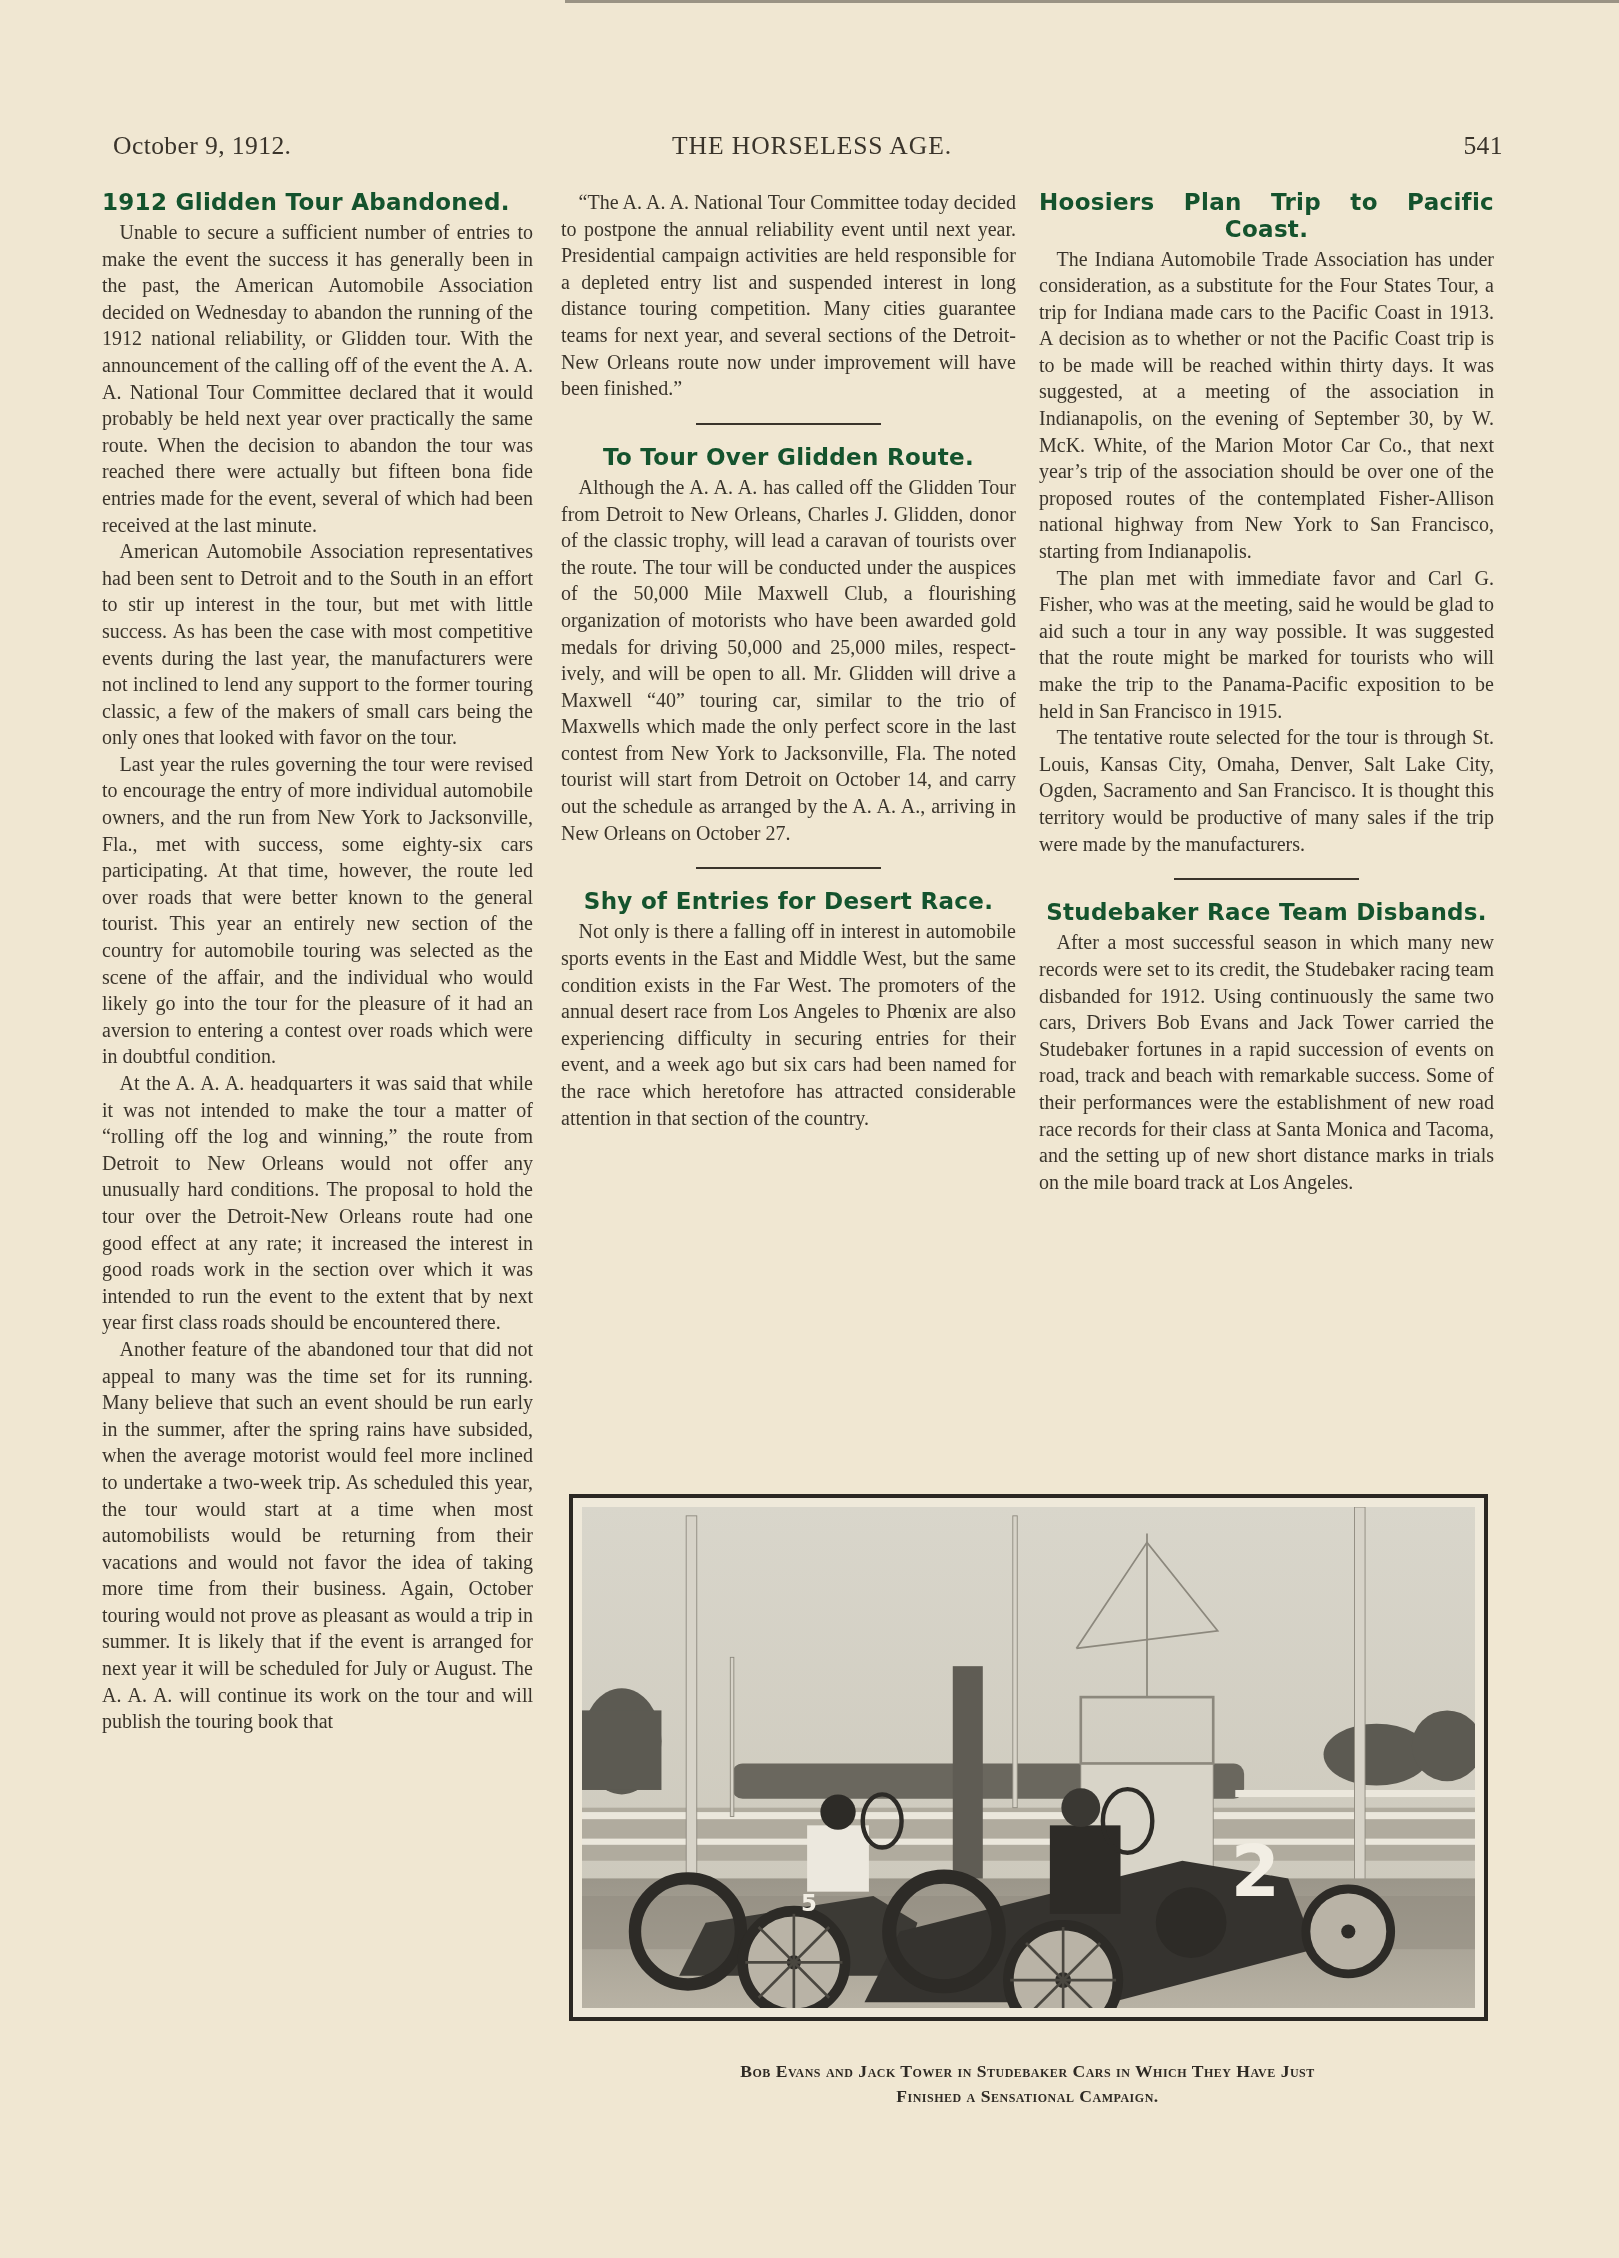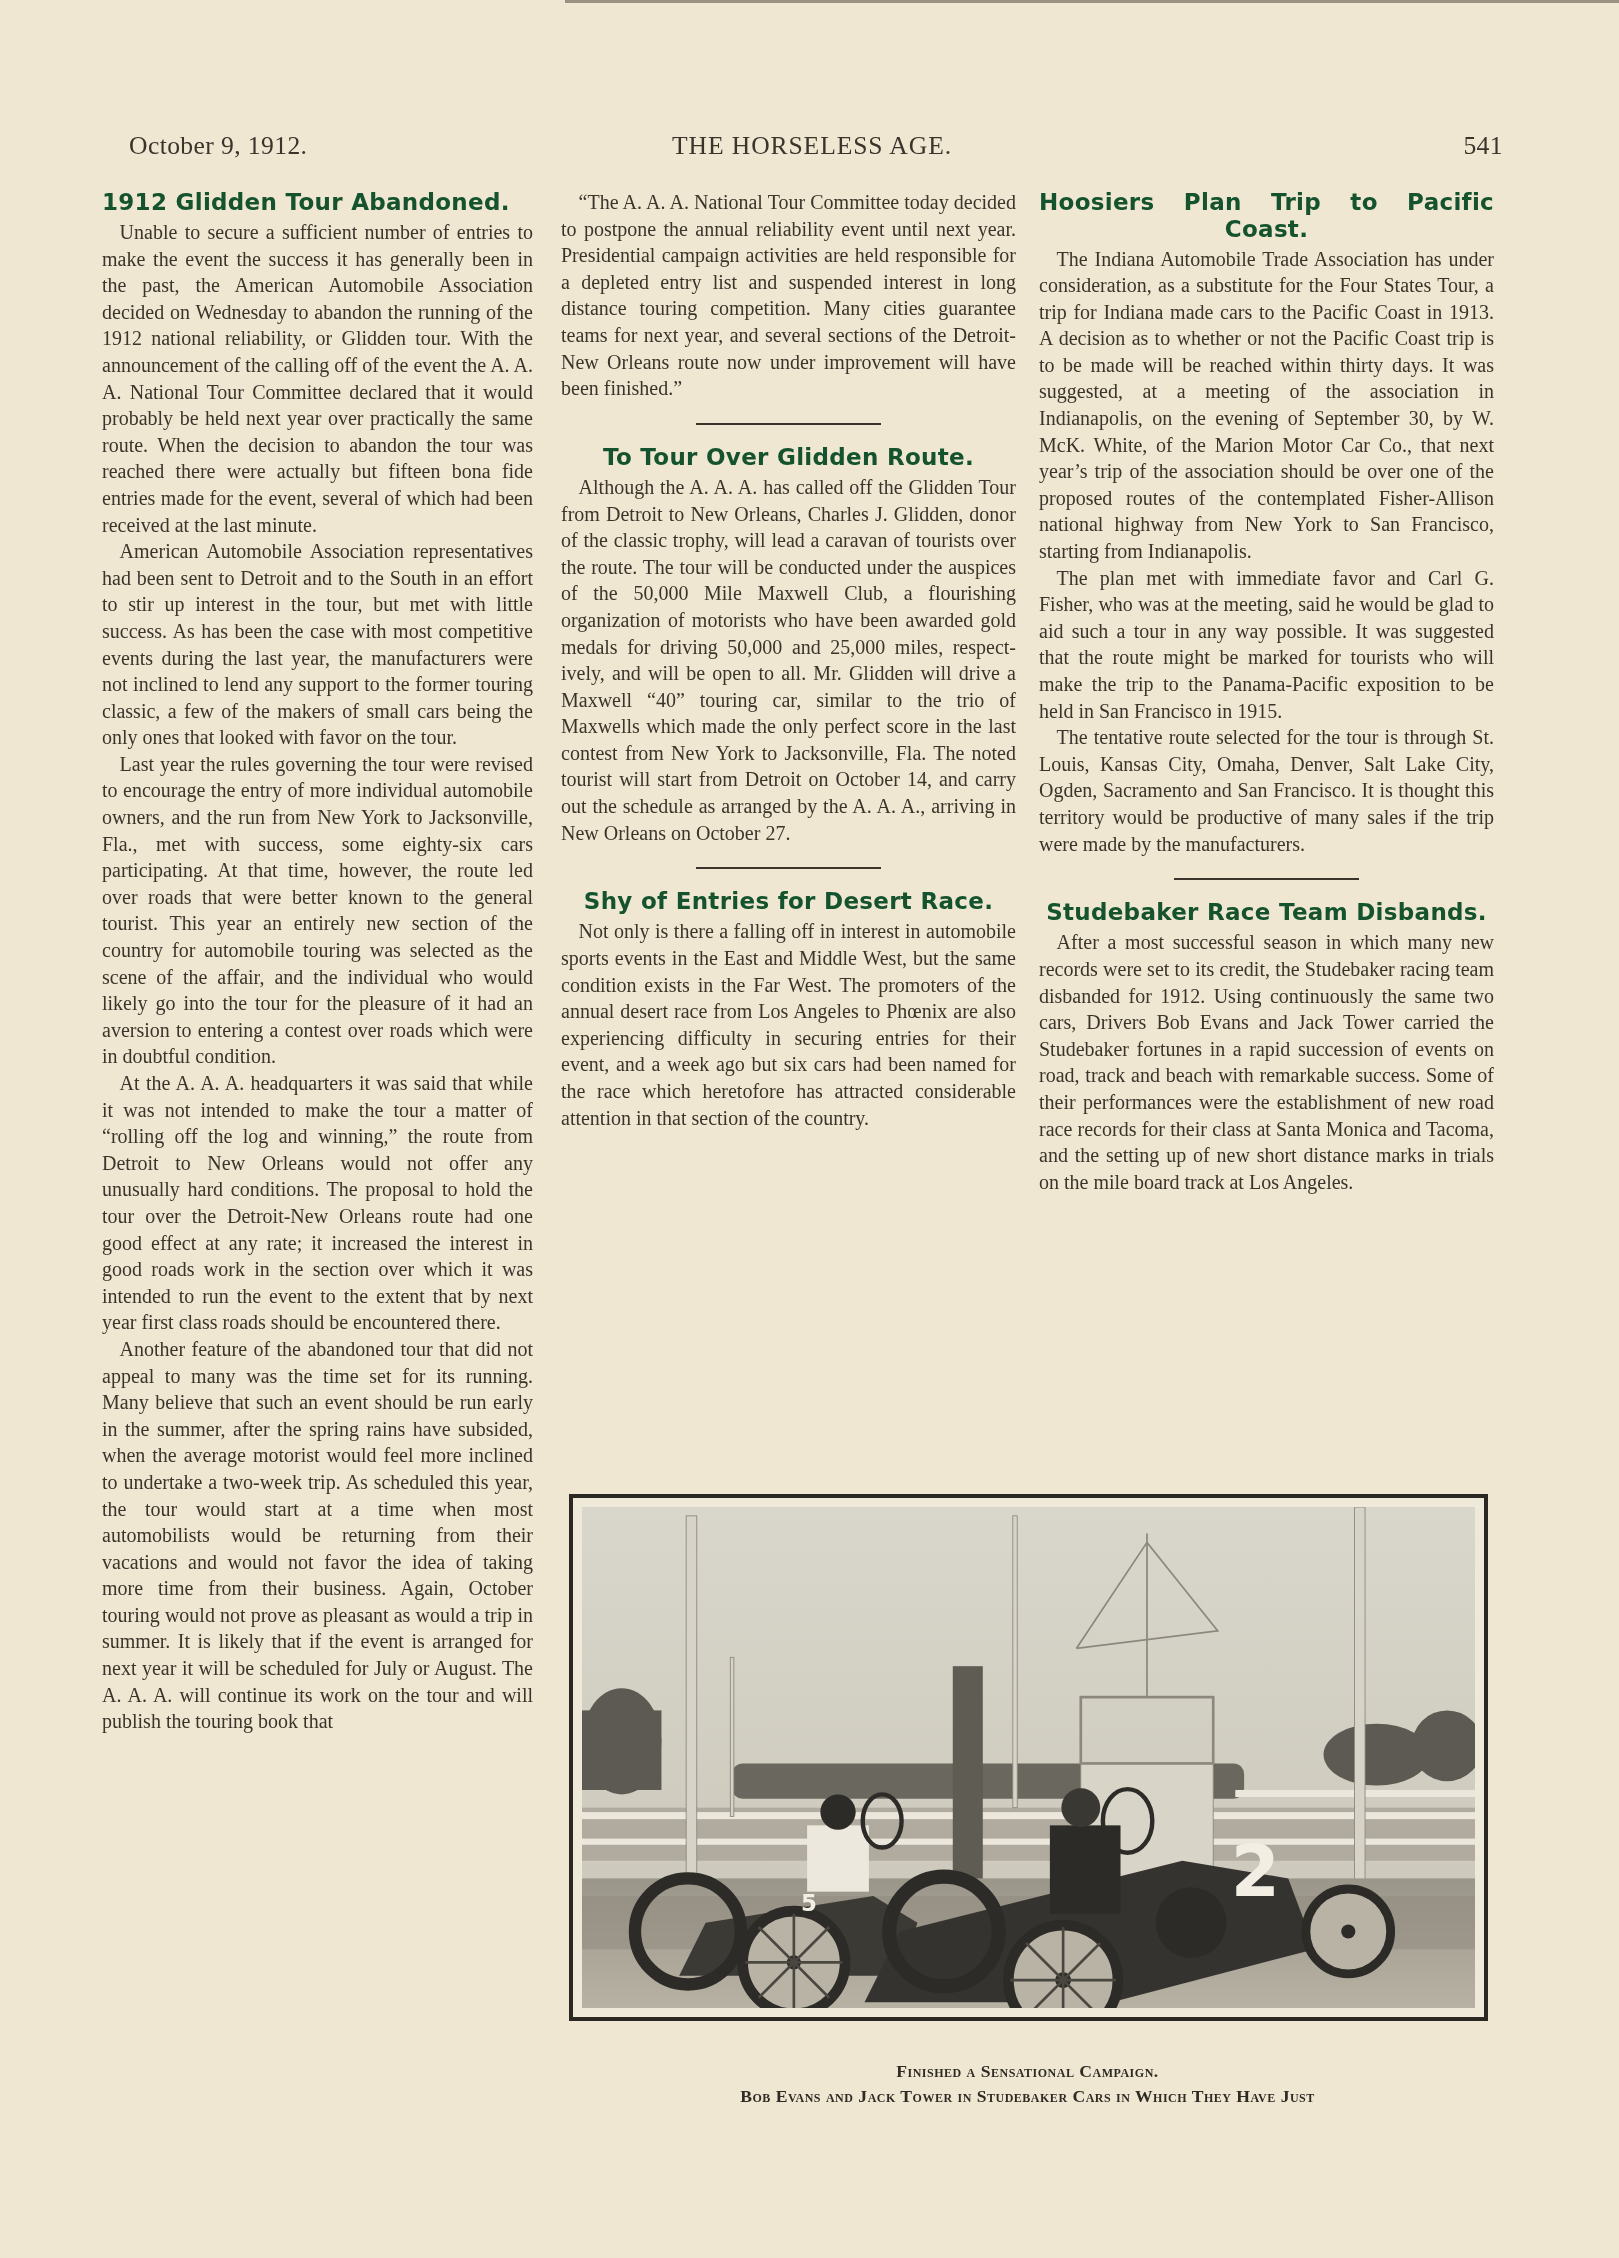--- a/index.html
+++ b/index.html
@@ -11,21 +11,21 @@
     position: relative;
     overflow: hidden;
   }
   .page-edge {
     position: absolute; left: 565px; top: 0; width: 1055px; height: 2.6px; background: #9a9384;
   }
   .running-head {
     position: absolute; top: 131px; left: 113px; width: 1390px; height: 35px;
     font-size: 25.6px; letter-spacing: 0.4px;
   }
-  .running-head .date { position: absolute; left: 16px; top: 0; }
+  .running-head .date { position: absolute; left: 0; top: 0; }
   .running-head .journal { position: absolute; left: 8px; right: 0; top: 0; text-align: center; letter-spacing: 0.9px; }
   .running-head .page-no { position: absolute; right: 0; top: 0; }
 
   .col {
     position: absolute; top: 189px;
     font-size: 20px; line-height: 26.6px;
     text-align: justify; hyphens: manual;
   }
   .col-left { left: 102px; width: 431px; }
   .col-mid { left: 561px; width: 455px; }
@@ -194,16 +194,16 @@
         <rect x="530" y="360" width="80" height="100" fill="#2d2b27"></rect>
         <circle cx="565" cy="340" r="22" fill="#3a3833"></circle>
         <ellipse cx="618" cy="355" rx="28" ry="36" fill="none" stroke="#2d2b27" stroke-width="5"></ellipse>
         <text x="735" y="440" fill="#f2eee4" font-family="DejaVu Sans, sans-serif" font-weight="bold" font-size="80">2</text>
       </g>
     </svg>
   </div>
 </figure>
 
 <div class="caption">
+  <div>Bob Evans and Jack Tower in Studebaker Cars in Which They Have Just</div>
   <div>Finished a Sensational Campaign.</div>
-  <div>Bob Evans and Jack Tower in Studebaker Cars in Which They Have Just</div>
 </div>
 
 
 </body></html>

